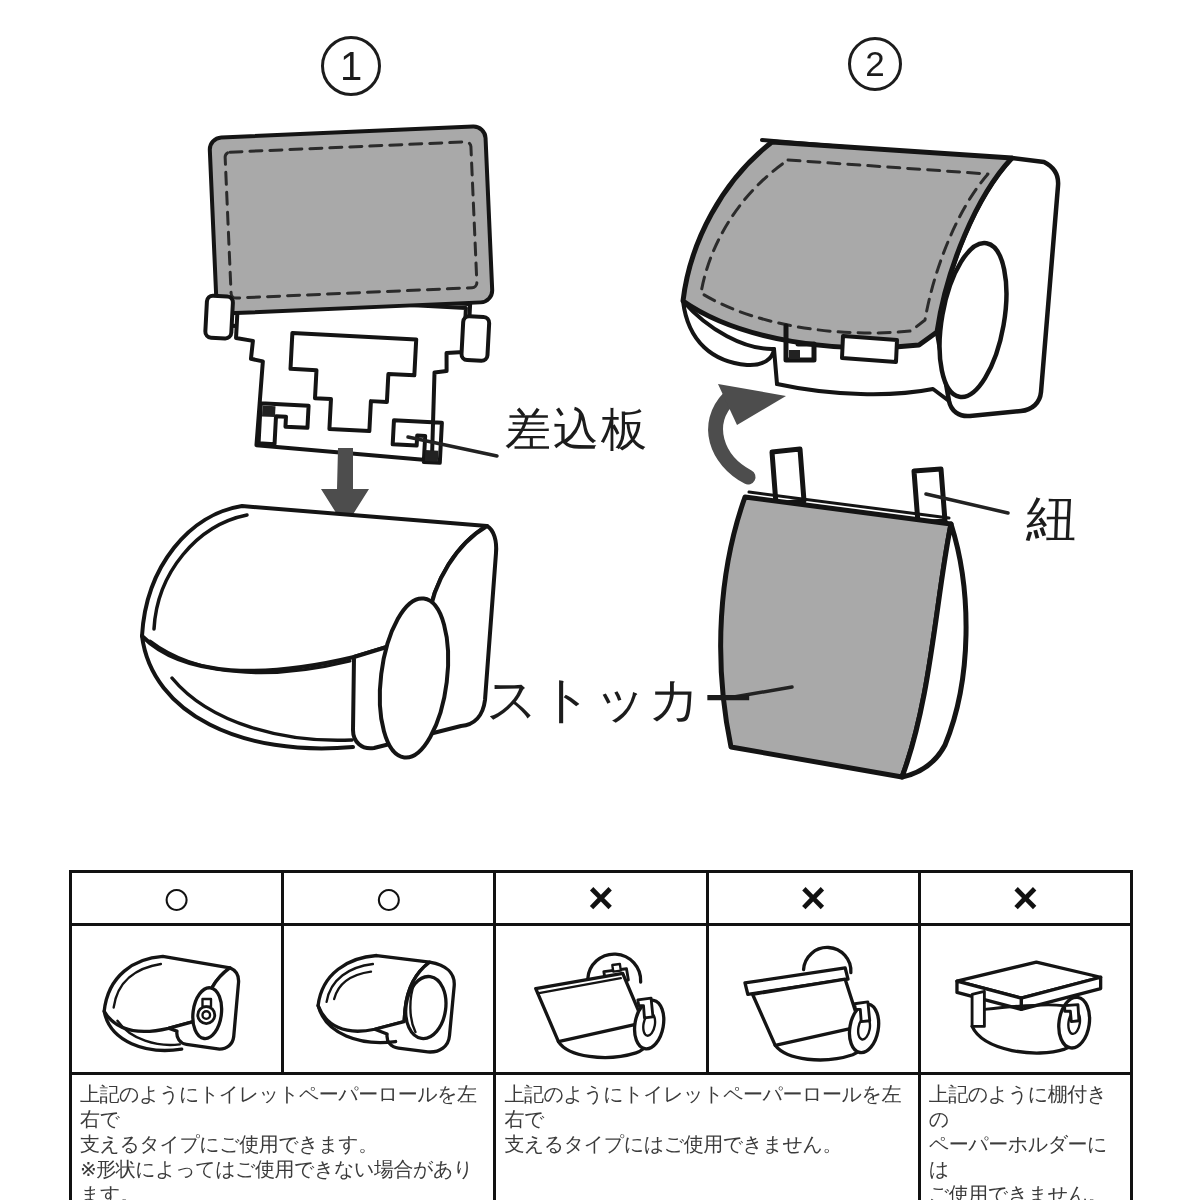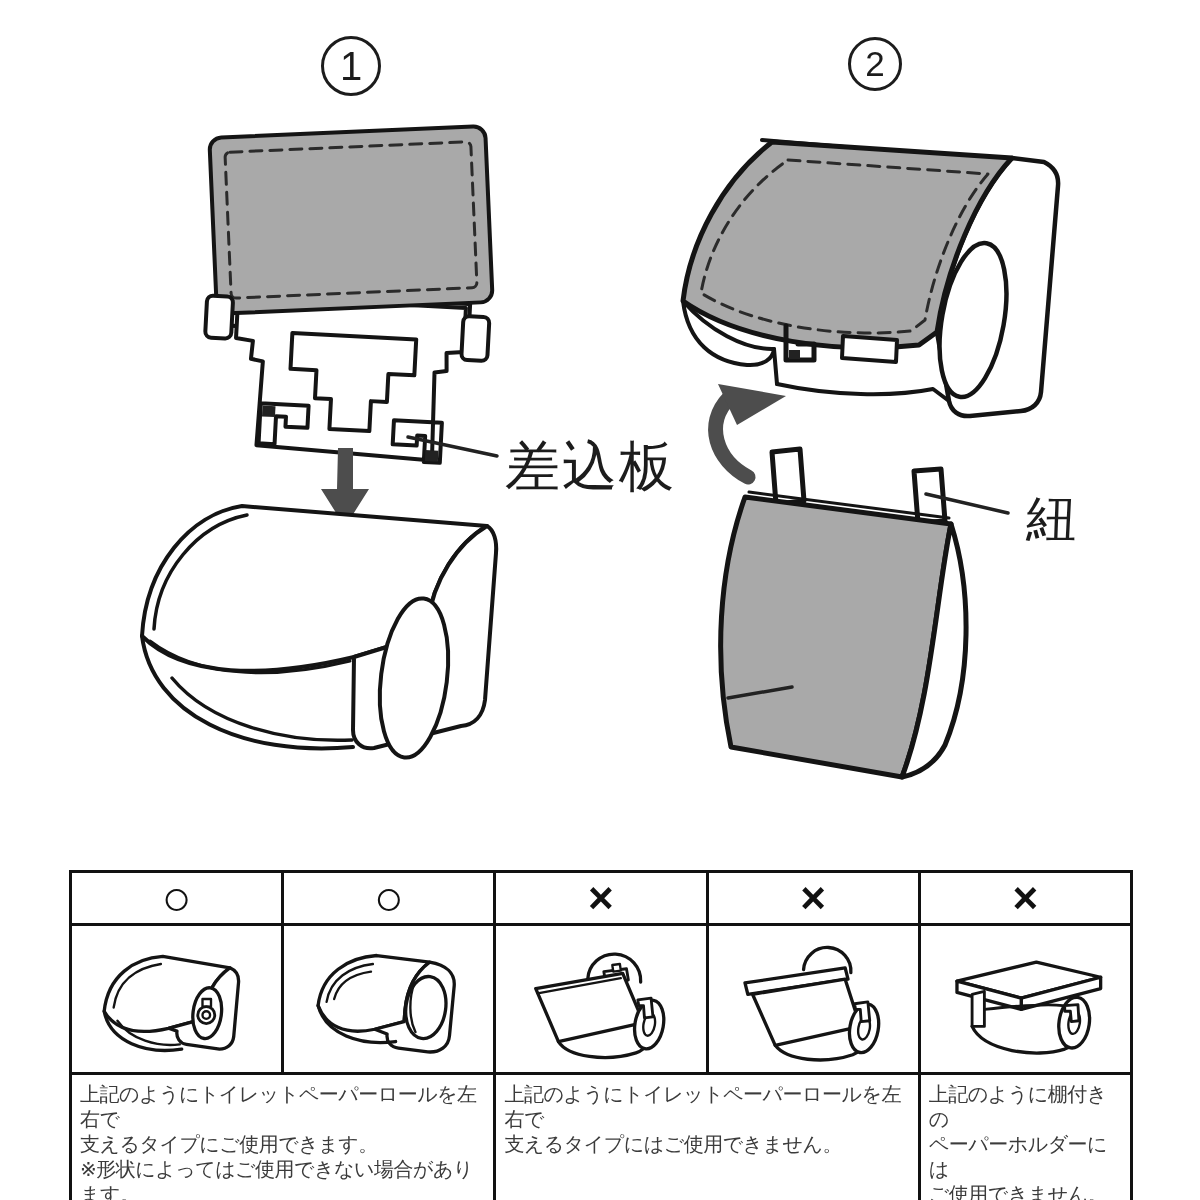--- a/index.html
+++ b/index.html
@@ -6,21 +6,21 @@
   body{font-family:"Liberation Sans","DejaVu Sans",sans-serif;}
   .canvas{position:relative;width:1200px;height:1200px;background:#ffffff;overflow:hidden;}
   .scene{position:absolute;left:0;top:0;width:1200px;height:1200px;}
 
   .step-circle{position:absolute;border:3px solid #1c1c1c;border-radius:50%;
     display:flex;align-items:center;justify-content:center;color:#1c1c1c;background:#fff;}
   .step-circle.s1{left:321px;top:36px;width:54px;height:54px;font-size:40px;}
   .step-circle.s2{left:848px;top:37px;width:48px;height:48px;font-size:35px;}
 
   .part-label{position:absolute;color:#1c1c1c;white-space:nowrap;letter-spacing:2px;}
-  .lbl-insert{left:505px;top:430px;font-size:55px;}
+  .lbl-insert{left:505px;top:399px;font-size:46px;}
   .lbl-cord{left:1026px;top:486px;font-size:50px;}
   .lbl-stocker{left:486px;top:666px;font-size:51px;}
 
   .compat{position:absolute;left:69px;top:870px;width:1064px;height:290px;
     border-collapse:collapse;table-layout:fixed;background:#fff;}
   .compat td{border:3px solid #111;padding:0;vertical-align:middle;}
   .compat .mark-cell{height:44px;text-align:center;}
   .mark{display:inline-block;line-height:1;color:#111;}
   .mark.ok{font-size:50px;}
   .mark.ng{font-size:44px;font-weight:bold;}
@@ -120,20 +120,21 @@
 
   <div class="step-circle s1">
     <span>1</span>
   </div>
   <div class="step-circle s2">
     <span>2</span>
   </div>
 
   <div class="part-label lbl-insert">差込板</div>
   <div class="part-label lbl-cord">紐</div>
+  <div class="part-label lbl-stocker">ストッカー</div>
 
   <table class="compat">
     <colgroup>
         <col style="width:20%">
         <col style="width:20%">
         <col style="width:20%">
         <col style="width:20%">
         <col style="width:20%">
       </colgroup>
     <tbody>

